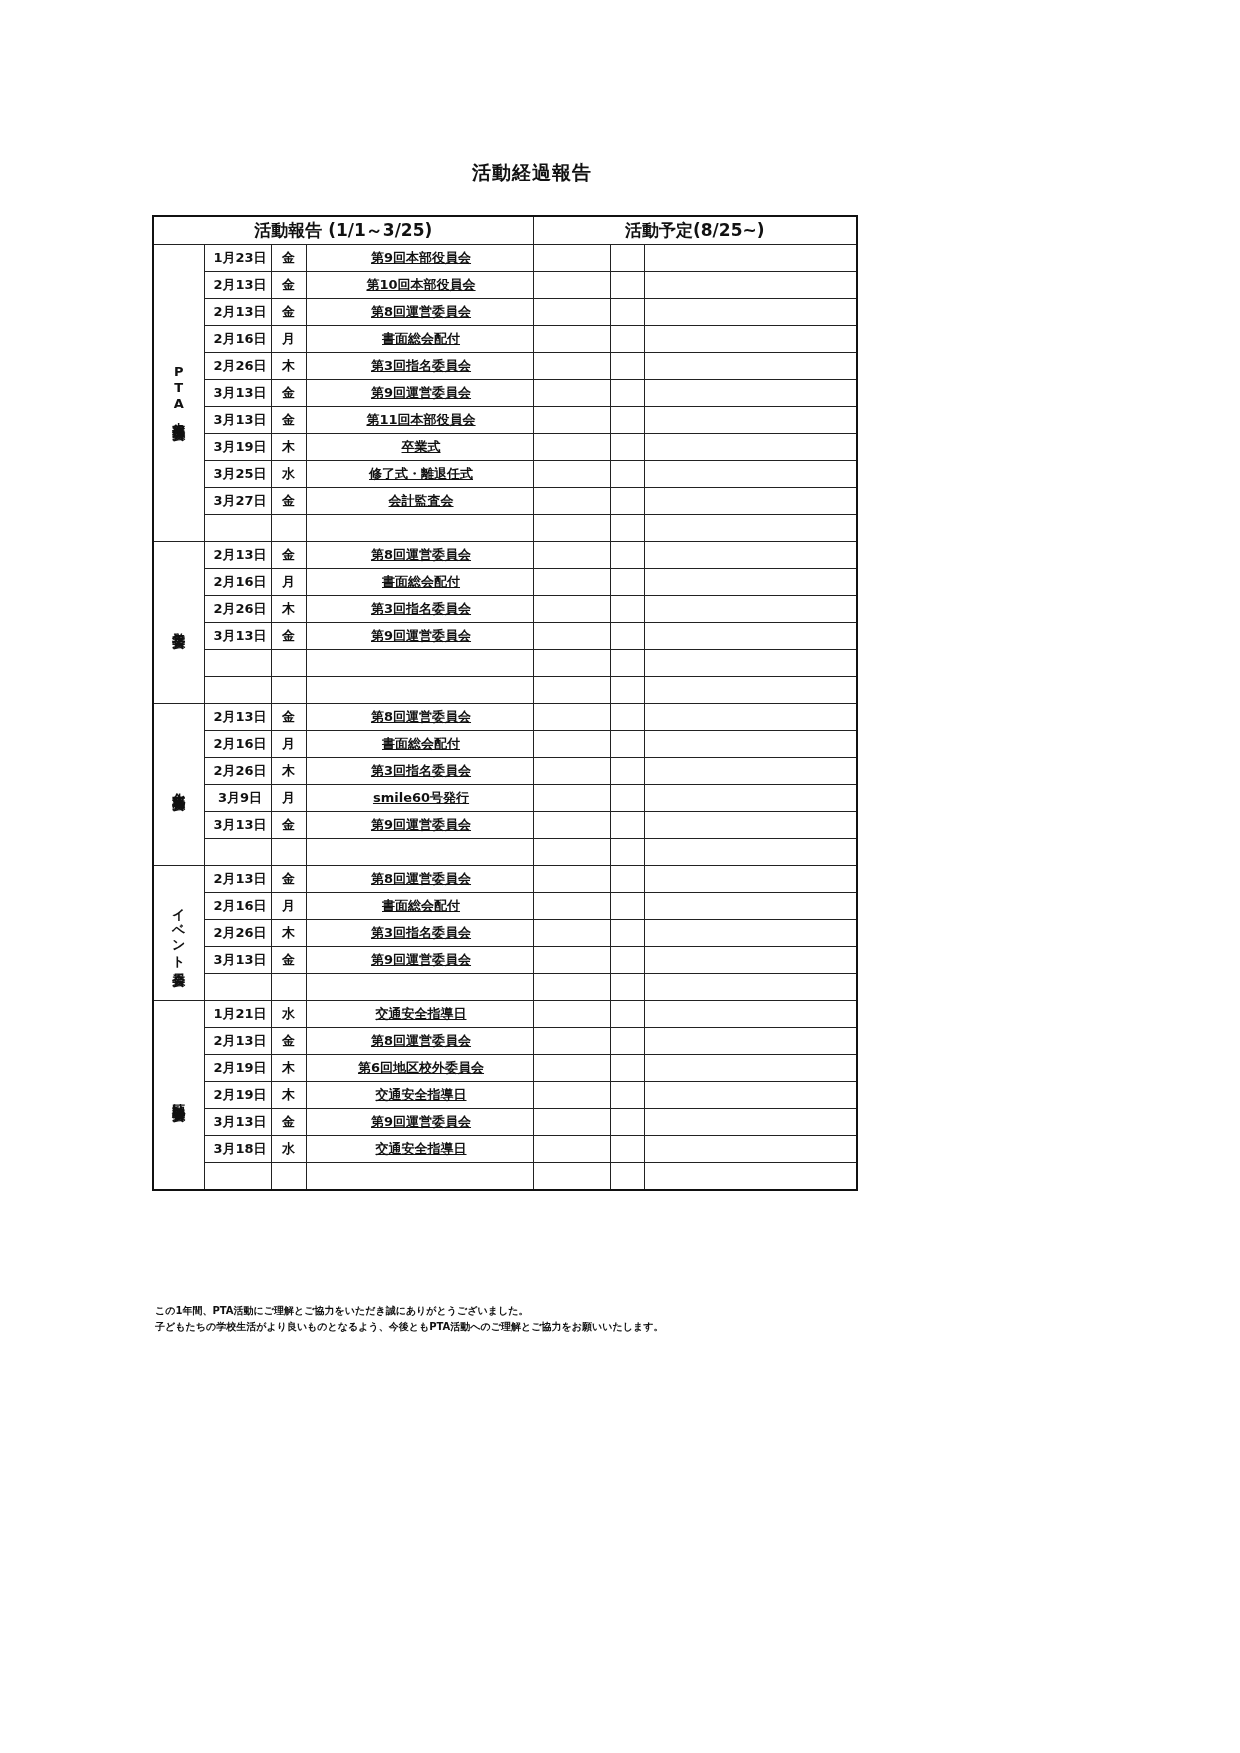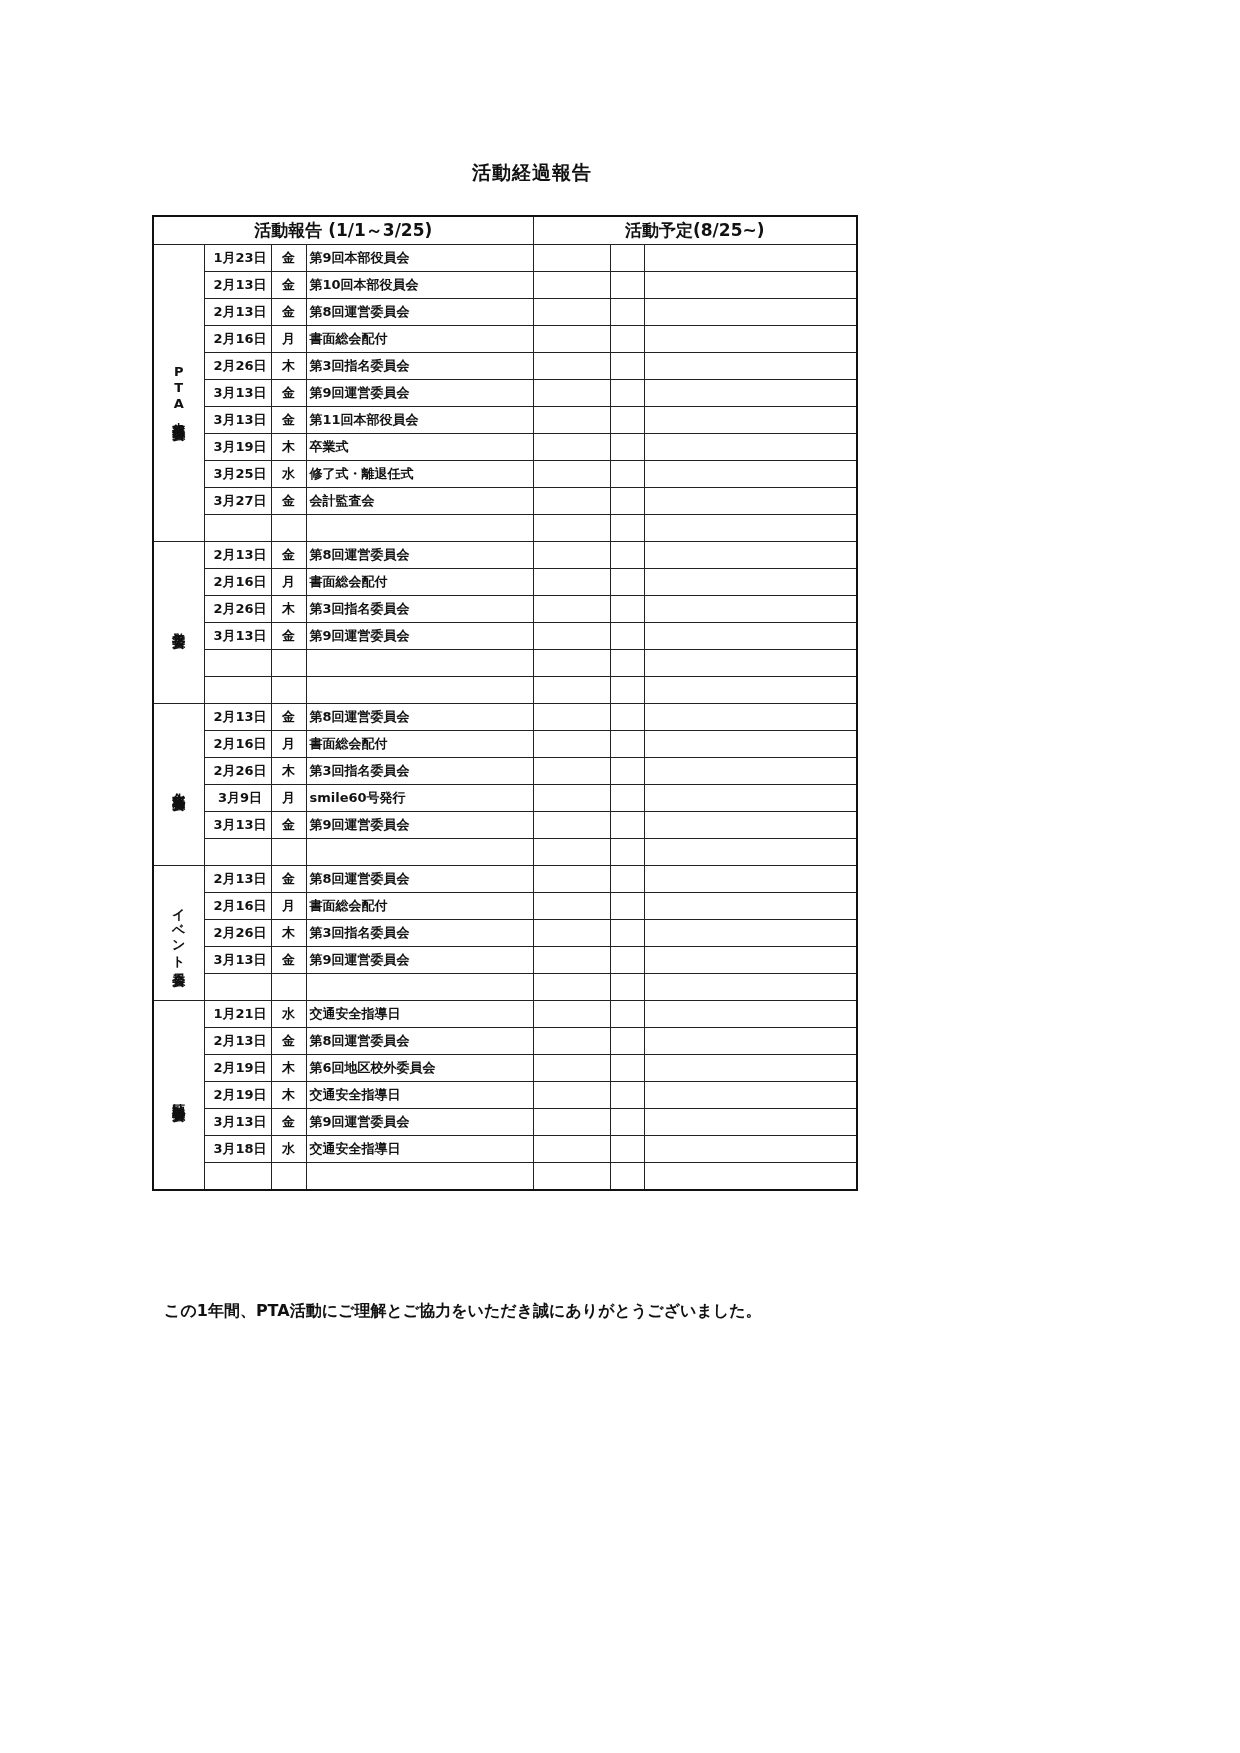--- a/index.html
+++ b/index.html
@@ -17,31 +17,31 @@
       border: 2px solid #111;
     }
     table.report td, table.report th {
       border: 1.5px solid #222; padding: 0; height: 26px;
       font-size: 13px; font-weight: bold; white-space: nowrap; overflow: hidden;
     }
     table.report th { height: 27px; font-size: 17px; font-weight: bold; }
     .c-group { width: 51px; text-align: center; vertical-align: middle; }
     .c-date { width: 67px; text-align: center; padding-left: 5px !important; }
     .c-day { width: 35px; text-align: center; }
-    .c-event { width: 227px; text-align: left; padding-left: 3px !important; }
+    .c-event { width: 227px; text-align: center; padding-left: 3px !important; text-decoration: underline; }
     .c-p1 { width: 77px; }
     .c-p2 { width: 34px; }
     .c-p3 { width: auto; }
     .vert {
       display: inline-block; writing-mode: vertical-rl; text-orientation: upright;
       font-size: 13px; font-weight: bold; letter-spacing: 1px; line-height: 1;
     }
     .footer {
-      position: absolute; left: 155px; top: 1303px; font-size: 16px;
-      font-weight: bold; line-height: 16px; margin-left: 9px;
+      position: absolute; left: 155px; top: 1303px; font-size: 10px;
+      font-weight: bold; line-height: 16px;
     }
     .footer div { white-space: nowrap; }
   </style>
 </head>
 <body>
 
 <div class="title">活動経過報告</div>
 
 <table class="report">
   <colgroup>
@@ -343,13 +343,14 @@
         <td class="c-event"></td>
         <td class="c-p1"></td>
         <td class="c-p2"></td>
         <td class="c-p3"></td>
       </tr>
     </tbody>
 </table>
 
 <div class="footer">
   <div>この1年間、PTA活動にご理解とご協力をいただき誠にありがとうございました。</div>
+  <div>子どもたちの学校生活がより良いものとなるよう、今後ともPTA活動へのご理解とご協力をお願いいたします。</div>
 </div>
 
 </body></html>

